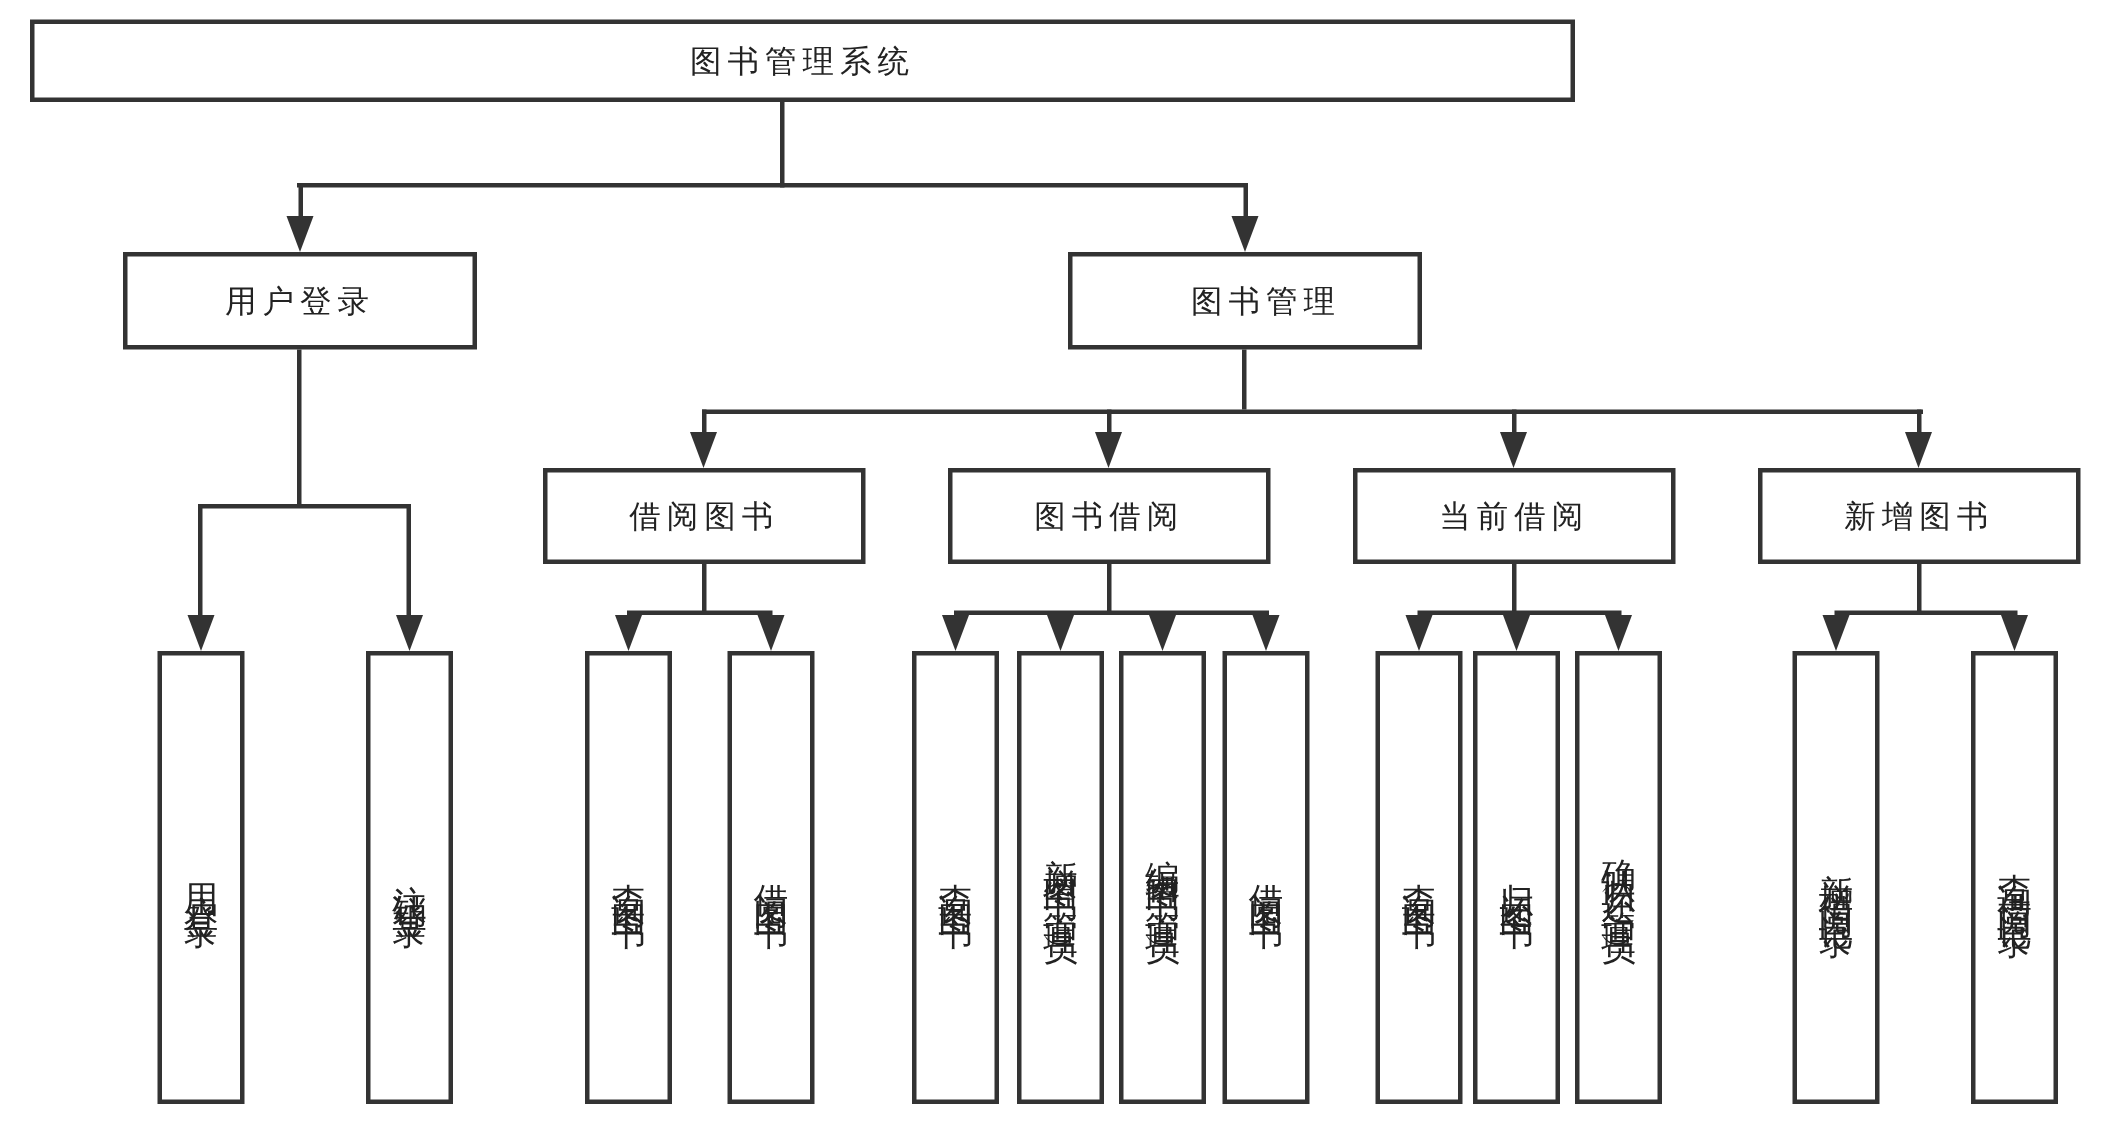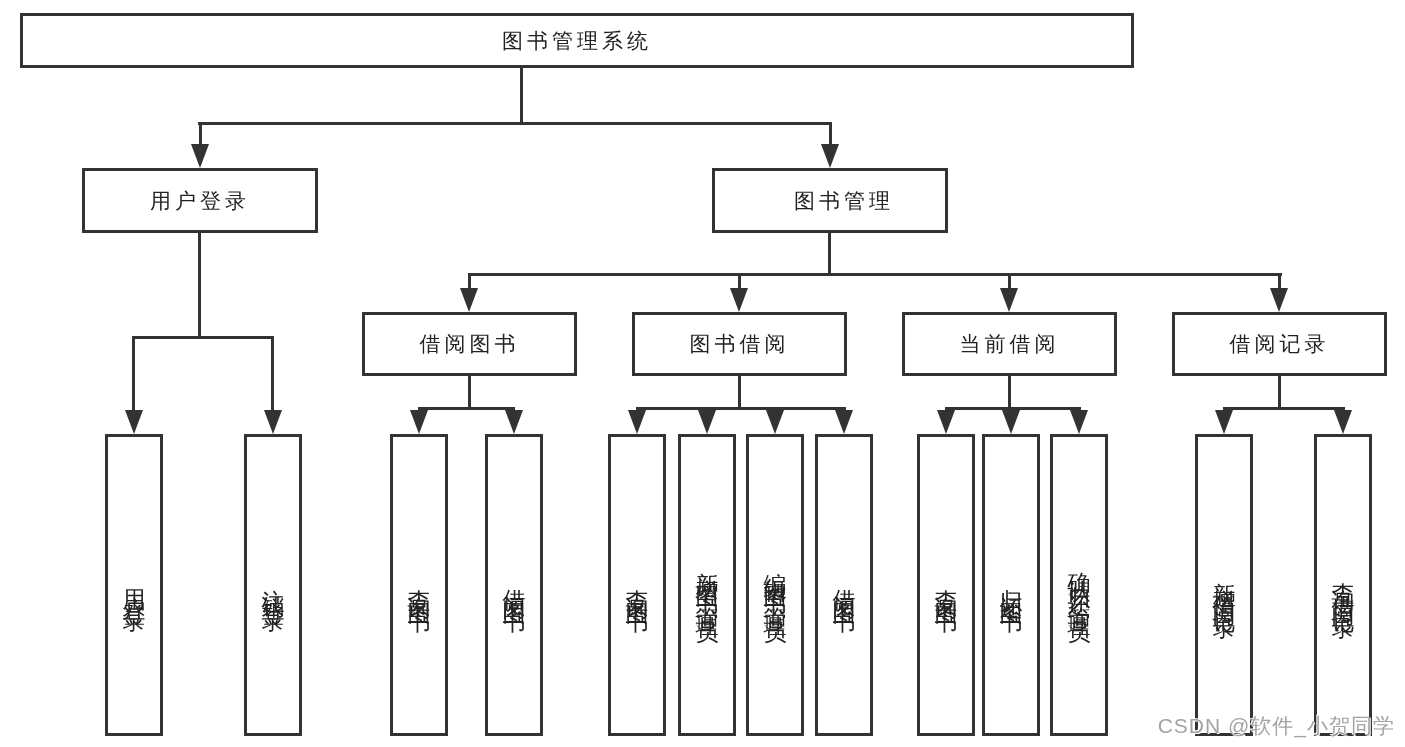--- a/index.html
+++ b/index.html
@@ -54,21 +54,21 @@
     text-shadow:1px 1px 0 #ffffff,-1px -1px 0 #ffffff;
     white-space:nowrap;
     z-index:5;
   }
 </style>
 </head>
 <body>
 
 <div id="canvas">
 
-  <div class="nbox" style="left:20px;top:13px;width:1114px;height:55px;">图书管理系统</div>
+  <div class="nbox" style="left:20px;top:13px;width:1030px;height:55px;">图书管理系统</div>
 
   <div class="v" style="left:520px;top:68px;height:57px;"></div>
   <div class="h" style="left:198px;top:122px;width:634px;"></div>
   <div class="v" style="left:199px;top:122px;height:24px;"></div>
   <div class="v" style="left:829px;top:122px;height:24px;"></div>
   <div class="arr" style="left:191px;top:144px;"></div>
   <div class="arr" style="left:821px;top:144px;"></div>
 
   <div class="nbox" style="left:82px;top:168px;width:236px;height:65px;">用户登录</div>
   <div class="nbox" style="left:712px;top:168px;width:236px;height:65px;padding-left:28px;">图书管理</div>
@@ -87,21 +87,21 @@
   <div class="v" style="left:1008px;top:273px;height:19px;"></div>
   <div class="v" style="left:1278px;top:273px;height:19px;"></div>
   <div class="arr" style="left:460px;top:288px;"></div>
   <div class="arr" style="left:730px;top:288px;"></div>
   <div class="arr" style="left:1000px;top:288px;"></div>
   <div class="arr" style="left:1270px;top:288px;"></div>
 
   <div class="nbox" style="left:362px;top:312px;width:215px;height:64px;">借阅图书</div>
   <div class="nbox" style="left:902px;top:312px;width:215px;height:64px;">当前借阅</div>
   <div class="nbox" style="left:632px;top:312px;width:215px;height:64px;">图书借阅</div>
-  <div class="nbox" style="left:1172px;top:312px;width:215px;height:64px;">借阅记录</div>
+  <div class="nbox" style="left:1172px;top:312px;width:215px;height:64px;">新增图书</div>
 
   <div class="v" style="left:468px;top:376px;height:33px;"></div>
   <div class="h" style="left:418px;top:407px;width:97px;"></div>
   <div class="arr" style="left:410px;top:410px;"></div>
   <div class="arr" style="left:505px;top:410px;"></div>
 
   <div class="v" style="left:738px;top:376px;height:33px;"></div>
   <div class="h" style="left:636px;top:407px;width:210px;"></div>
   <div class="arr" style="left:628px;top:410px;"></div>
   <div class="arr" style="left:698px;top:410px;"></div>
@@ -130,15 +130,14 @@
   <div class="leaf" style="left:746px;">编辑图书（管理员）</div>
   <div class="leaf" style="left:815px;">借阅图书</div>
 
   <div class="leaf" style="left:917px;">查询图书</div>
   <div class="leaf" style="left:982px;">归还图书</div>
   <div class="leaf" style="left:1050px;">确认归还（管理员）</div>
 
   <div class="leaf" style="left:1195px;">新增借阅记录</div>
   <div class="leaf" style="left:1314px;">查询借阅记录</div>
 
-  <div class="watermark">CSDN @软件_小贺同学</div>
 
 </div>
 
 </body></html>

